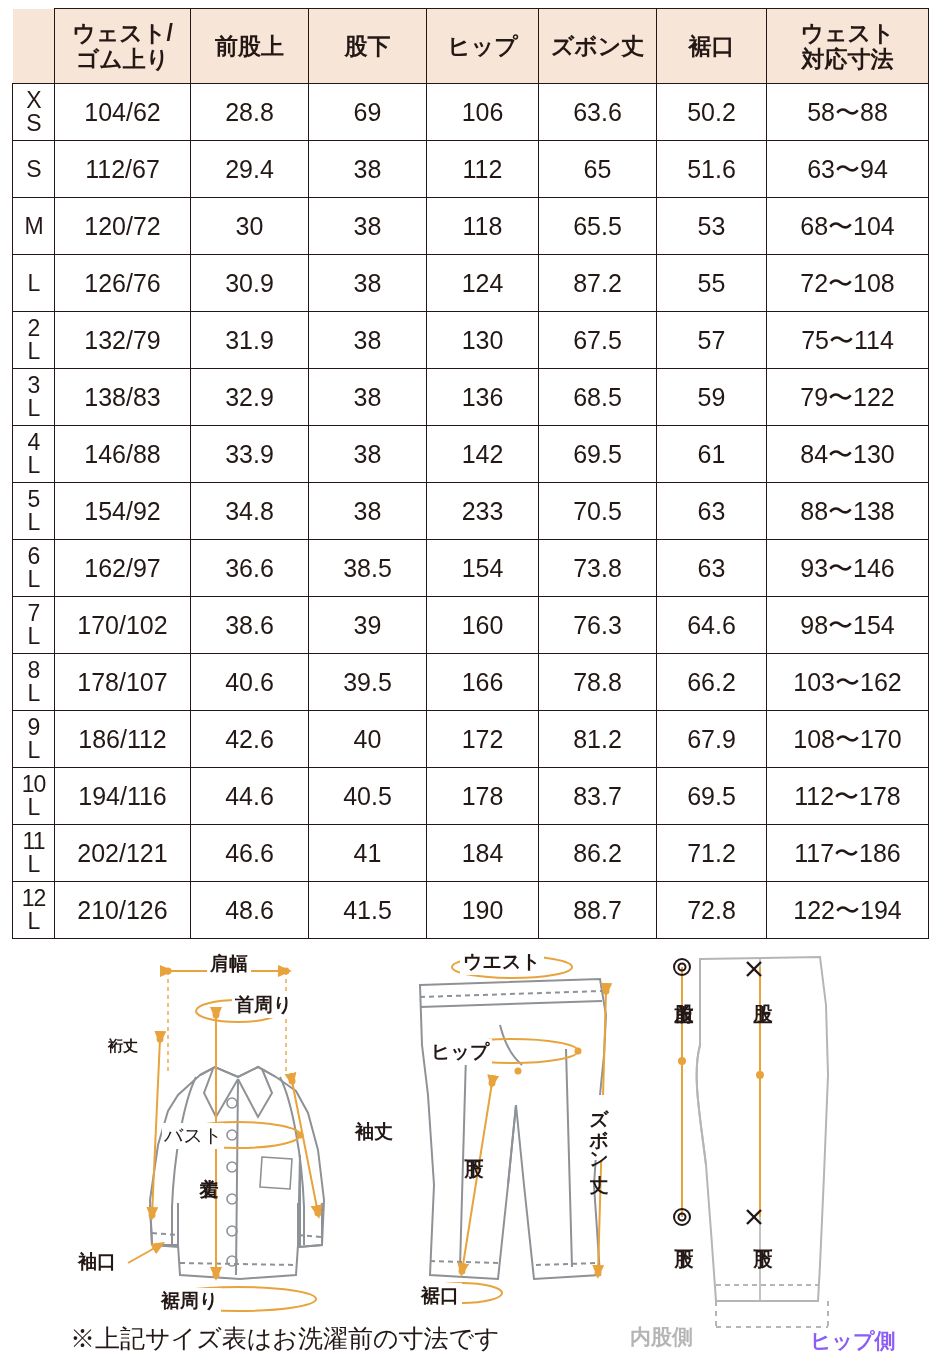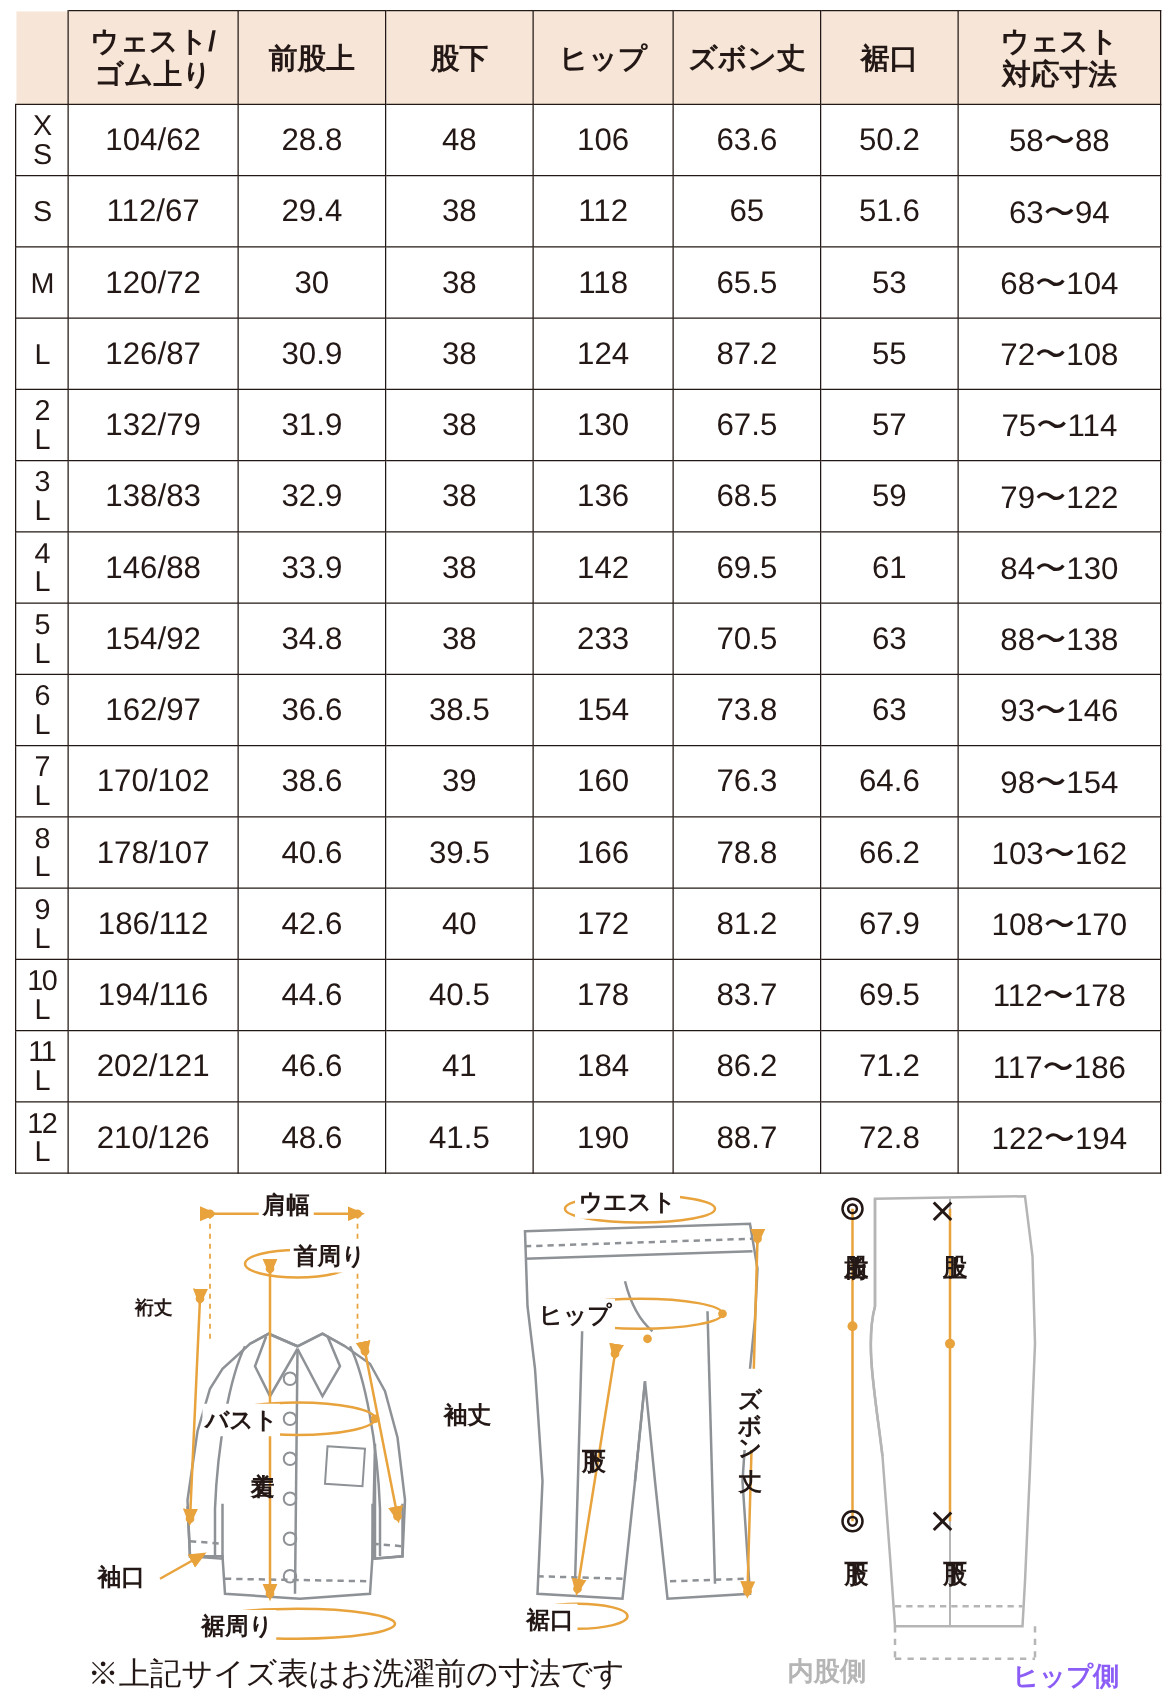--- a/index.html
+++ b/index.html
@@ -133,21 +133,21 @@
         </tr>
       </thead>
       <tbody>
         <tr>
           <td class="sz">
               <span class="sz-stack">X
 S</span>
             </td>
           <td>104/62</td>
           <td>28.8</td>
-          <td>48</td>
+          <td>69</td>
           <td>106</td>
           <td>63.6</td>
           <td>50.2</td>
           <td>58〜88</td>
         </tr>
         <tr>
           <td class="sz">
               <span class="sz-stack">S</span>
             </td>
           <td>112/67</td>
@@ -167,21 +167,21 @@
           <td>38</td>
           <td>118</td>
           <td>65.5</td>
           <td>53</td>
           <td>68〜104</td>
         </tr>
         <tr>
           <td class="sz">
               <span class="sz-stack">L</span>
             </td>
-          <td>126/87</td>
+          <td>126/76</td>
           <td>30.9</td>
           <td>38</td>
           <td>124</td>
           <td>87.2</td>
           <td>55</td>
           <td>72〜108</td>
         </tr>
         <tr>
           <td class="sz">
               <span class="sz-stack">2
@@ -483,21 +483,21 @@
       <g stroke="#b5b5b6" stroke-width="2" stroke-dasharray="5 5">
         <line x1="716" y1="382" x2="828" y2="382"></line>
         <line x1="716" y1="356" x2="716" y2="382"></line>
         <line x1="828" y1="356" x2="828" y2="382"></line>
       </g>
     </svg>
 
     <div style="position:absolute;left:207px;top:6px;font-size:19px;font-weight:bold;background:#fff;padding:0 3px;">肩幅</div>
     <div style="position:absolute;left:232px;top:47px;font-size:19px;font-weight:bold;background:#fff;padding:0 3px;">首周り</div>
     <div style="position:absolute;left:106px;top:92px;font-size:15px;font-weight:bold;background:#fff;padding:0 2px;">裄丈</div>
-    <div style="position:absolute;left:162px;top:178px;font-size:19px;font-weight:bold;background:#fff;padding:0 2px;">バスト</div>
+    <div style="position:absolute;left:162px;top:178px;font-size:19px;font-weight:normal;background:#fff;padding:0 2px;">バスト</div>
     <div style="position:absolute;left:325px;top:174px;font-size:19px;font-weight:bold;background:#fff;padding:0 2px;margin-left:28px;">袖丈</div>
     <div class="vert" style="position:absolute;left:196px;top:218px;font-size:19px;font-weight:bold;background:#fff;">着丈</div>
     <div style="position:absolute;left:76px;top:304px;font-size:19px;font-weight:bold;background:#fff;padding:0 2px;">袖口</div>
     <div style="position:absolute;left:158px;top:343px;font-size:19px;font-weight:bold;background:#fff;padding:0 3px;">裾周り</div>
 
     <div style="position:absolute;left:460px;top:4px;font-size:19px;font-weight:bold;background:#fff;padding:0 3px;">ウエスト</div>
     <div style="position:absolute;left:428px;top:94px;font-size:19px;font-weight:bold;background:#fff;padding:0 3px;">ヒップ</div>
     <div class="vert" style="position:absolute;left:586px;top:150px;font-size:19px;font-weight:bold;background:#fff;">ズボン丈</div>
     <div class="vert" style="position:absolute;left:461px;top:200px;font-size:19px;font-weight:bold;background:#fff;">股下</div>
     <div style="position:absolute;left:418px;top:338px;font-size:19px;font-weight:bold;background:#fff;padding:0 3px;">裾口</div>

